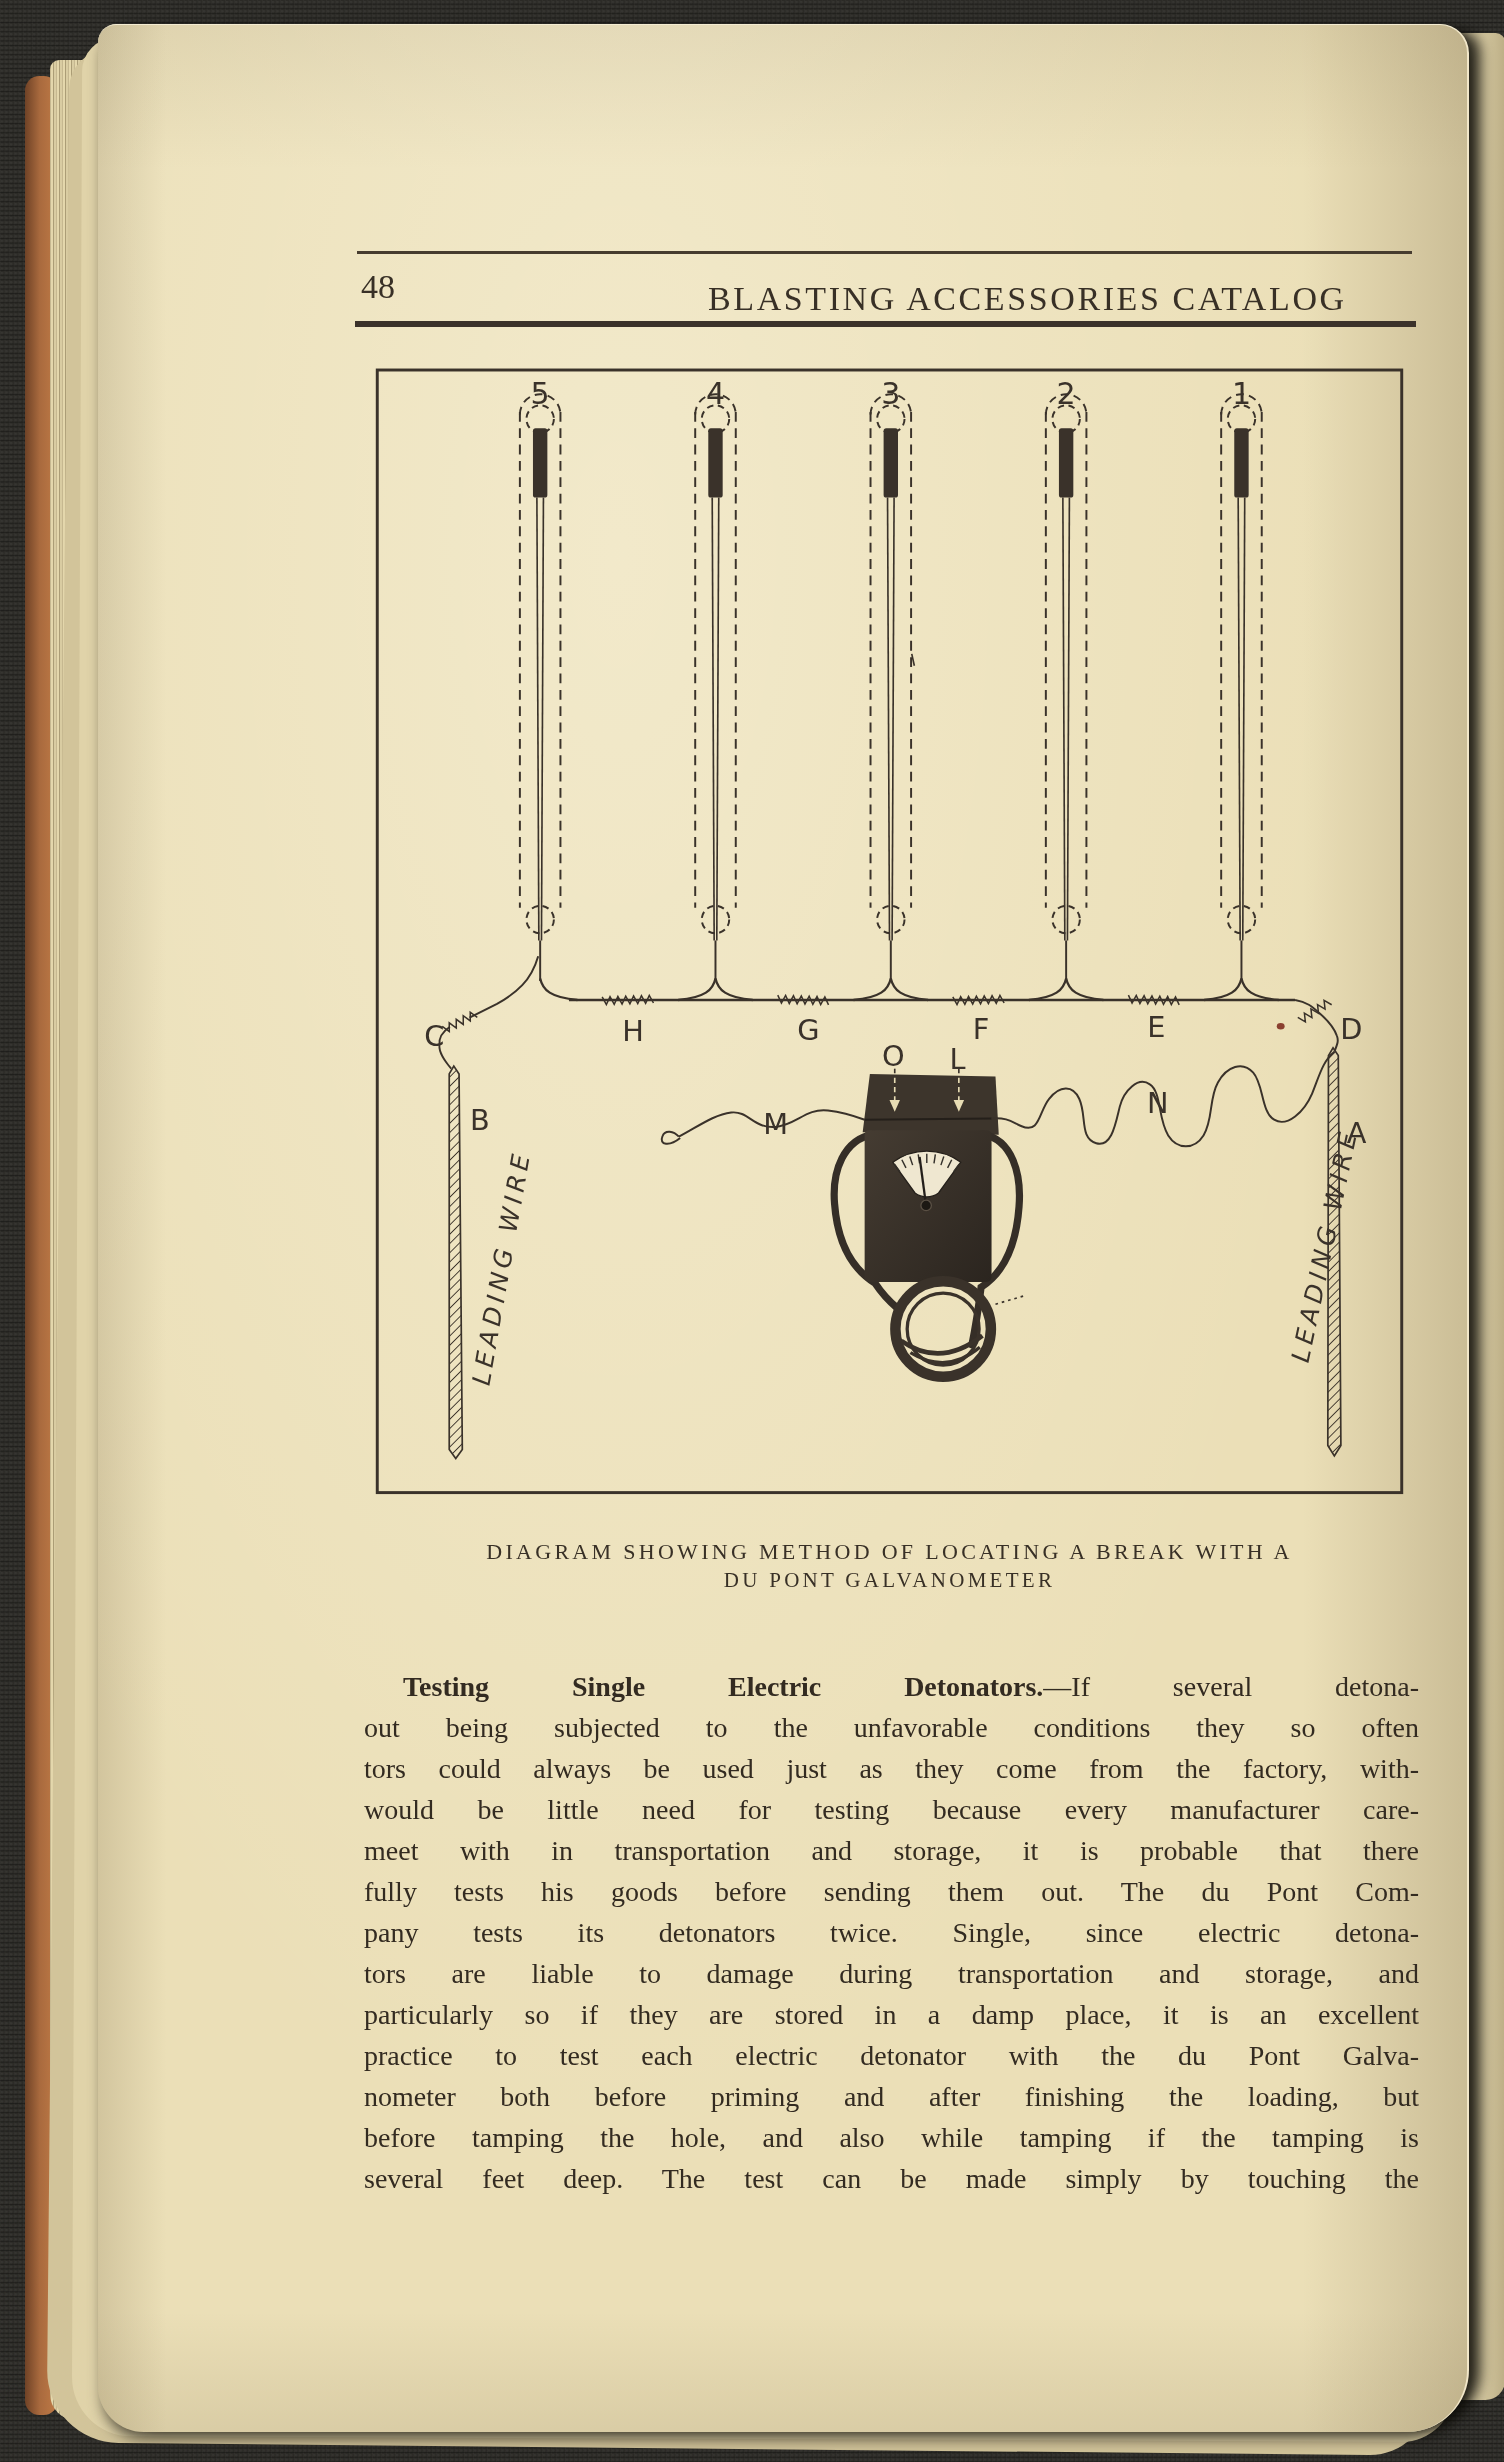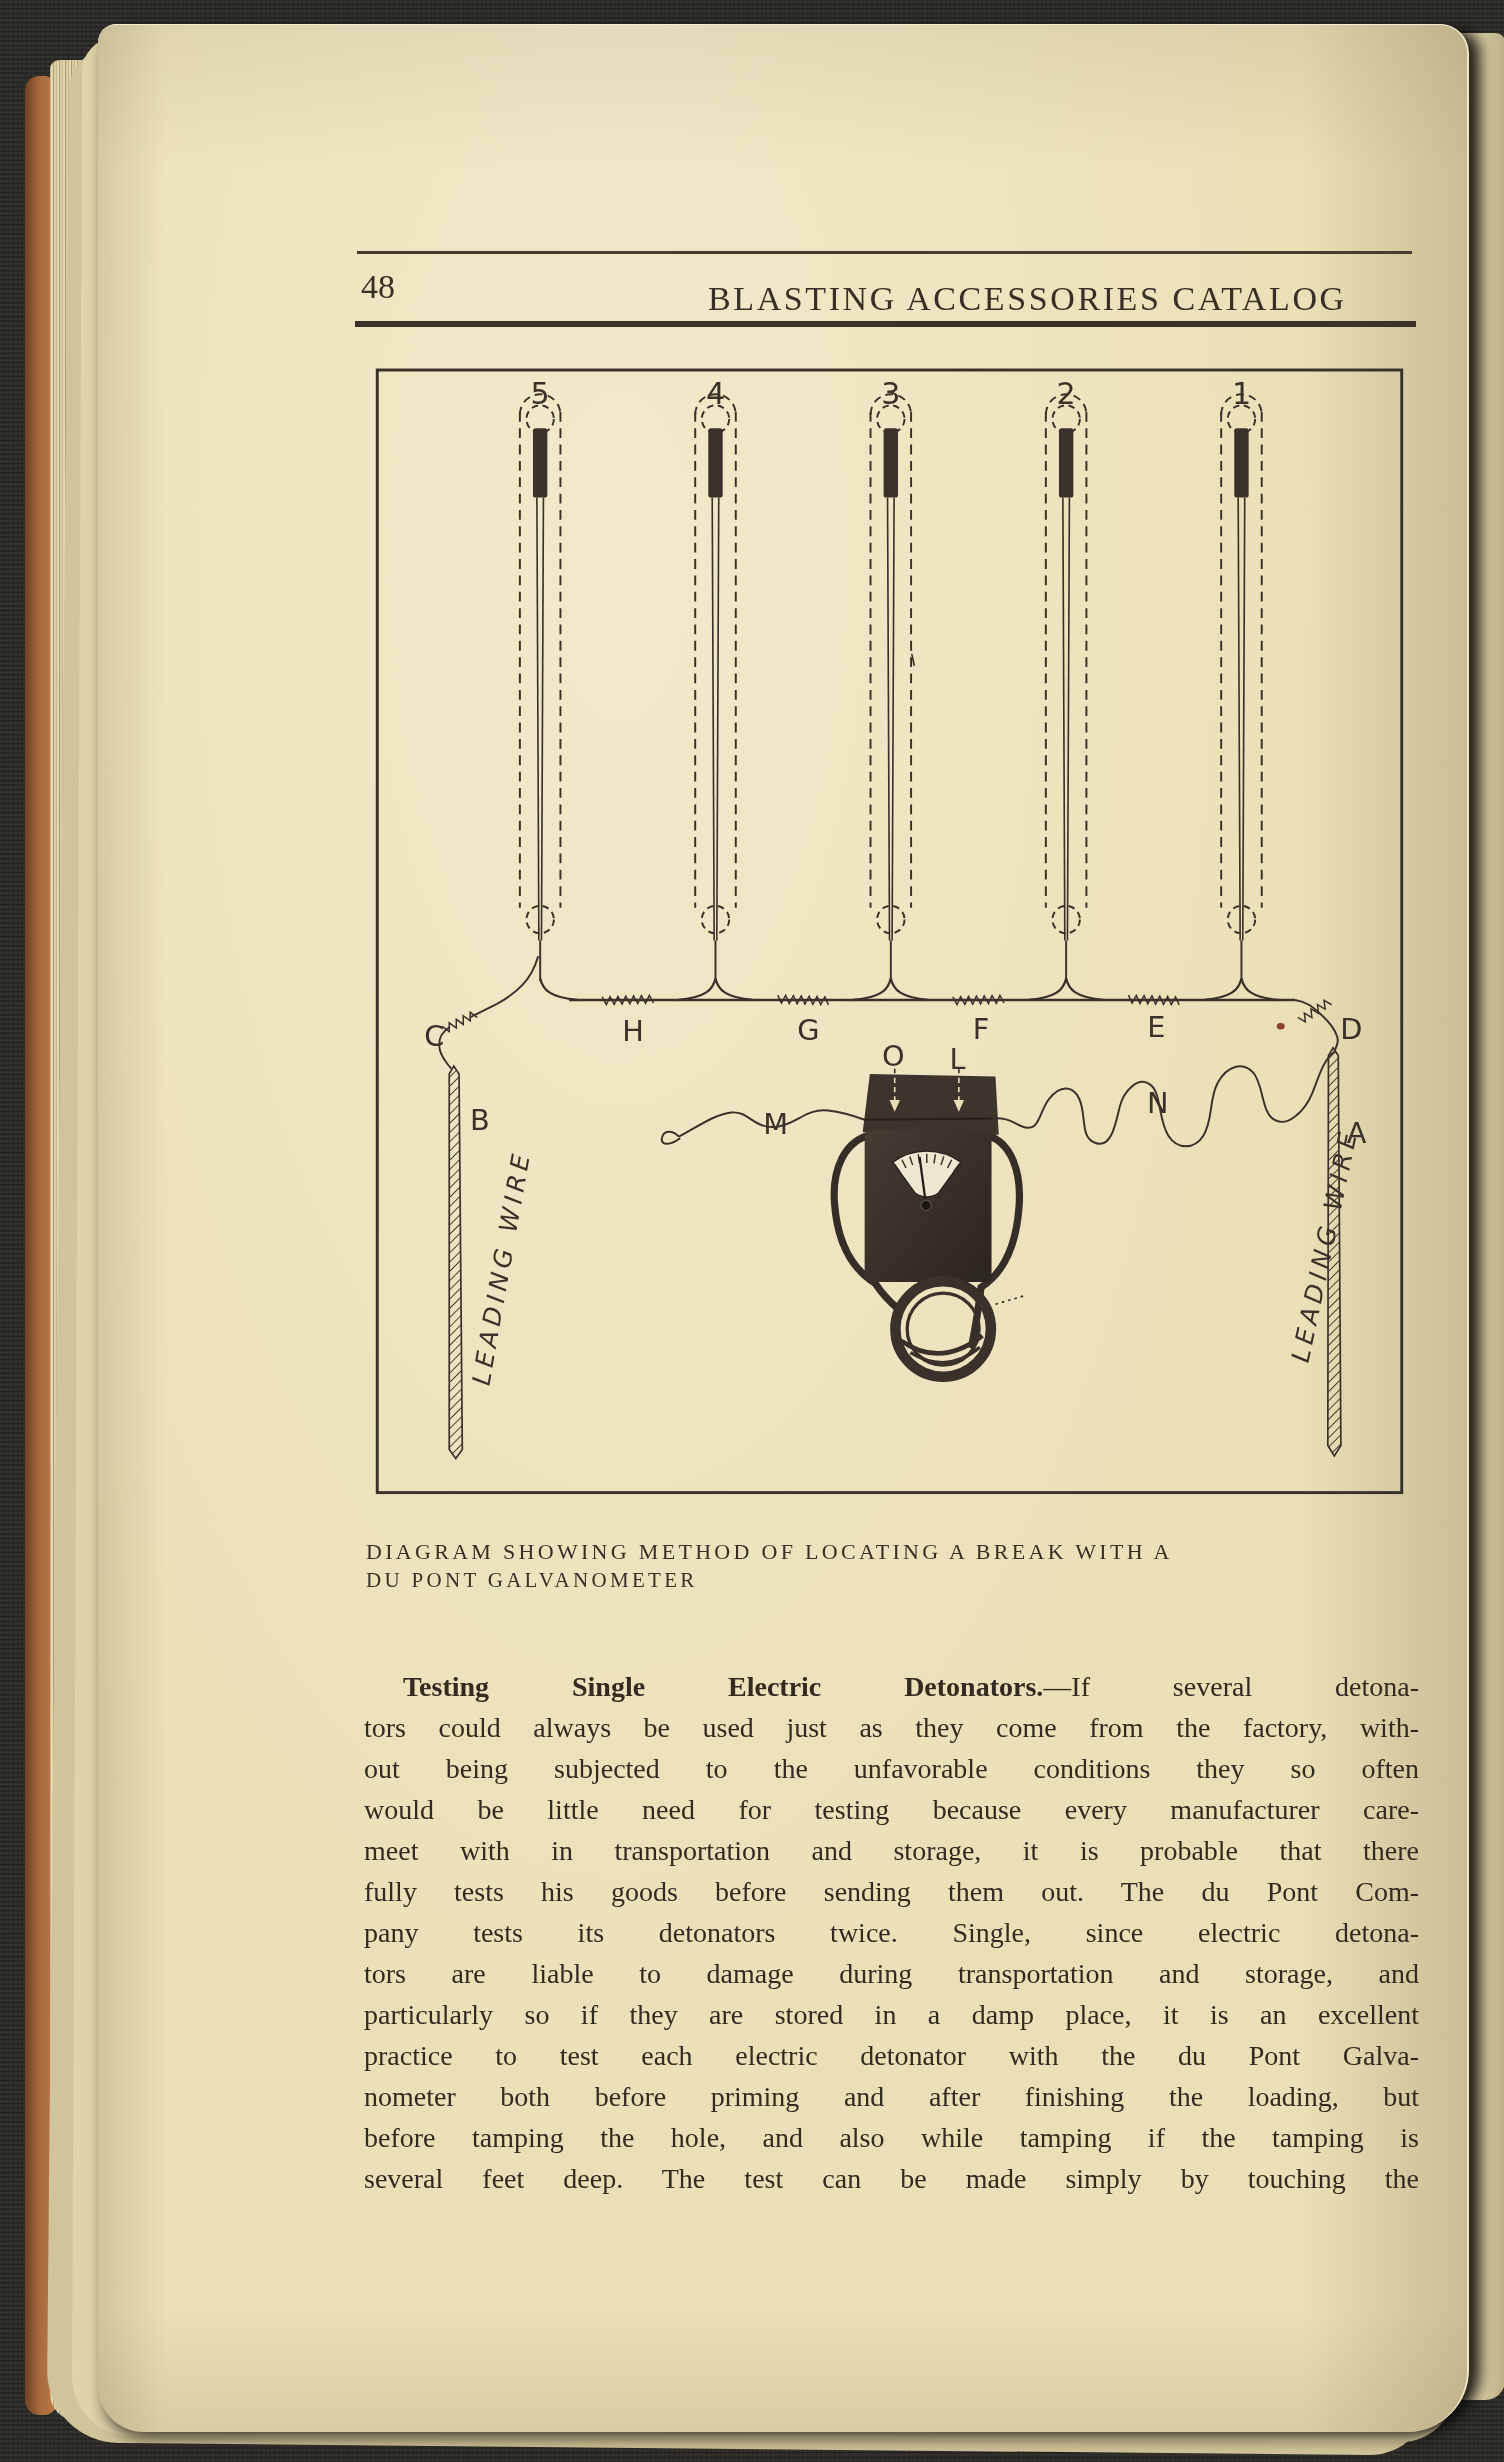--- a/index.html
+++ b/index.html
@@ -28,21 +28,21 @@
       radial-gradient(ellipse at 38% 22%, rgba(255,252,238,0.35), transparent 62%),
       linear-gradient(90deg, rgba(110,92,56,0.20), transparent 5%, transparent 88%, rgba(110,92,56,0.26)),
       linear-gradient(0deg, rgba(110,92,56,0.14), transparent 5%, transparent 94%, rgba(110,92,56,0.12));
     box-shadow: 17px 0 13px -6.5px rgba(12,10,6,.85), 0 11.8px 14.4px -6.5px rgba(12,10,6,.7);
     border-right:2.6px solid #f2e7c9;border-top:1.3px solid #f4ecd2;}
   .content{position:absolute;inset:0;z-index:7;color:#342c22;}
   .rule-thin{position:absolute;left:357px;top:251px;width:1055px;height:2.6px;background:#463c2f;}
   .rule-thick{position:absolute;left:355px;top:321px;width:1061px;height:5.9px;background:#3b322a;}
   .page-num{position:absolute;left:361px;top:270px;font-size:34px;line-height:34px;color:#38302 6;color:#383026;}
   .head-title{position:absolute;left:708px;top:282px;font-size:34px;line-height:34px;letter-spacing:2.6px;white-space:nowrap;color:#383026;}
-  .caption{position:absolute;left:366px;top:1537px;width:1047px;color:#383026;}
+  .caption{position:absolute;left:366px;top:1537px;width:1047px;text-align:center;color:#383026;}
   .caption .c1{font-size:22px;letter-spacing:3.3px;line-height:29px;}
   .caption .c2{font-size:21px;letter-spacing:3.3px;line-height:29px;}
   .bodytext{position:absolute;left:364px;top:1666px;width:1055px;font-size:28px;line-height:41px;color:#332b21;}
   .bl{text-align:justify;text-align-last:justify;white-space:normal;}
   .bl.first{text-indent:39px;}
   .bl b{font-weight:bold;font-family:Liberation Serif, serif;}
   svg text{font-family:"DejaVu Sans", sans-serif;}
 </style>
 </head>
 <body>
@@ -204,22 +204,22 @@
         </g>
     </svg>
 
     <div class="caption">
       <div class="c1">DIAGRAM SHOWING METHOD OF LOCATING A BREAK WITH A</div>
       <div class="c2">DU PONT GALVANOMETER</div>
     </div>
 
     <div class="bodytext">
       <div class="bl first"><b>Testing Single Electric Detonators.</b><span>—If several detona-</span></div>
+      <div class="bl">out being subjected to the unfavorable conditions they so often</div>
       <div class="bl">tors could always be used just as they come from the factory, with-</div>
-      <div class="bl">out being subjected to the unfavorable conditions they so often</div>
       <div class="bl">would be little need for testing because every manufacturer care-</div>
       <div class="bl">meet with in transportation and storage, it is probable that there</div>
       <div class="bl">fully tests his goods before sending them out.  The du Pont Com-</div>
       <div class="bl">pany tests its detonators twice.  Single, since electric detona-</div>
       <div class="bl">tors are liable to damage during transportation and storage, and</div>
       <div class="bl">particularly so if they are stored in a damp place, it is an excellent</div>
       <div class="bl">practice to test each electric detonator with the du Pont Galva-</div>
       <div class="bl">nometer both before priming and after finishing the loading, but</div>
       <div class="bl">before tamping the hole, and also while tamping if the tamping is</div>
       <div class="bl">several feet deep.  The test can be made simply by touching the</div>

